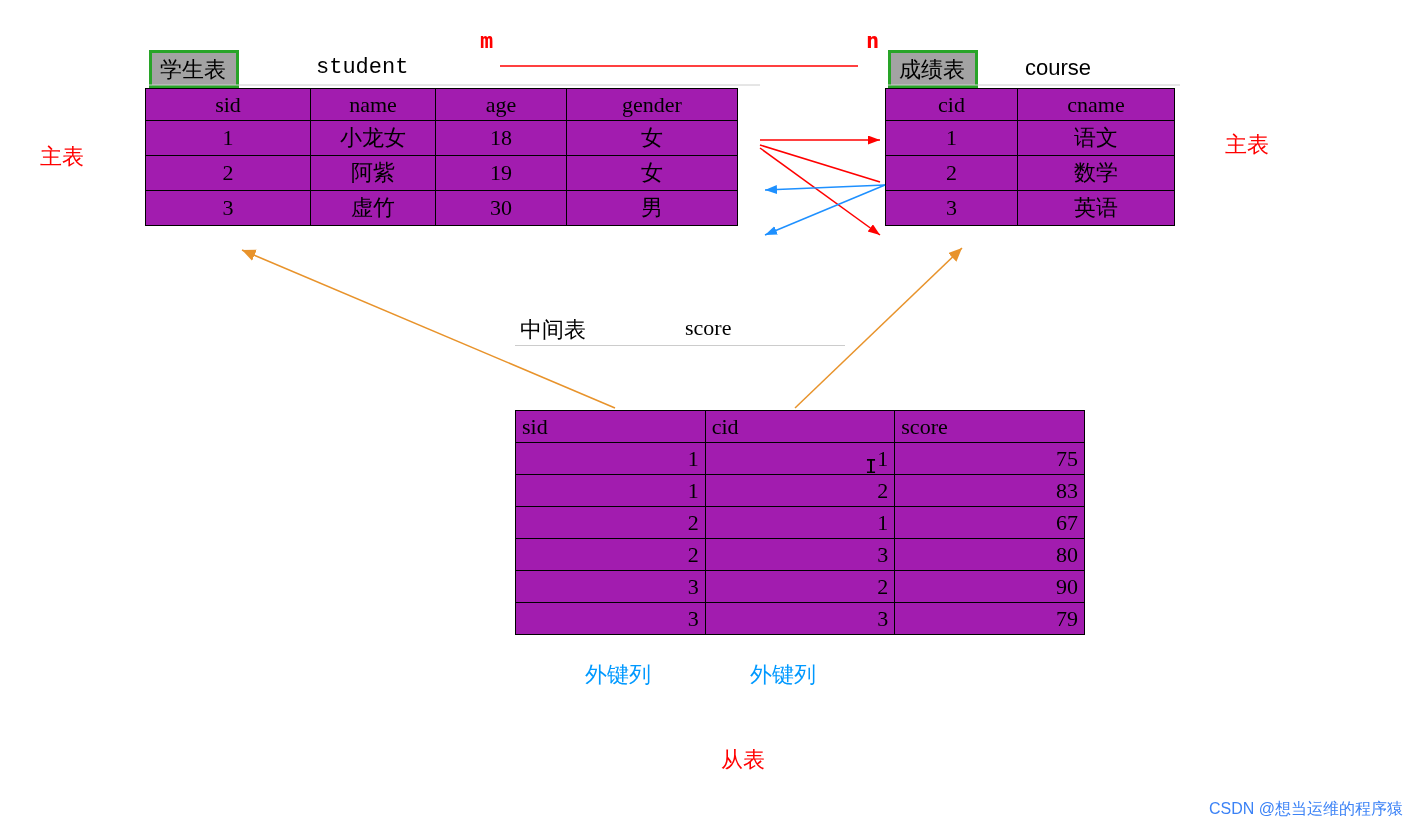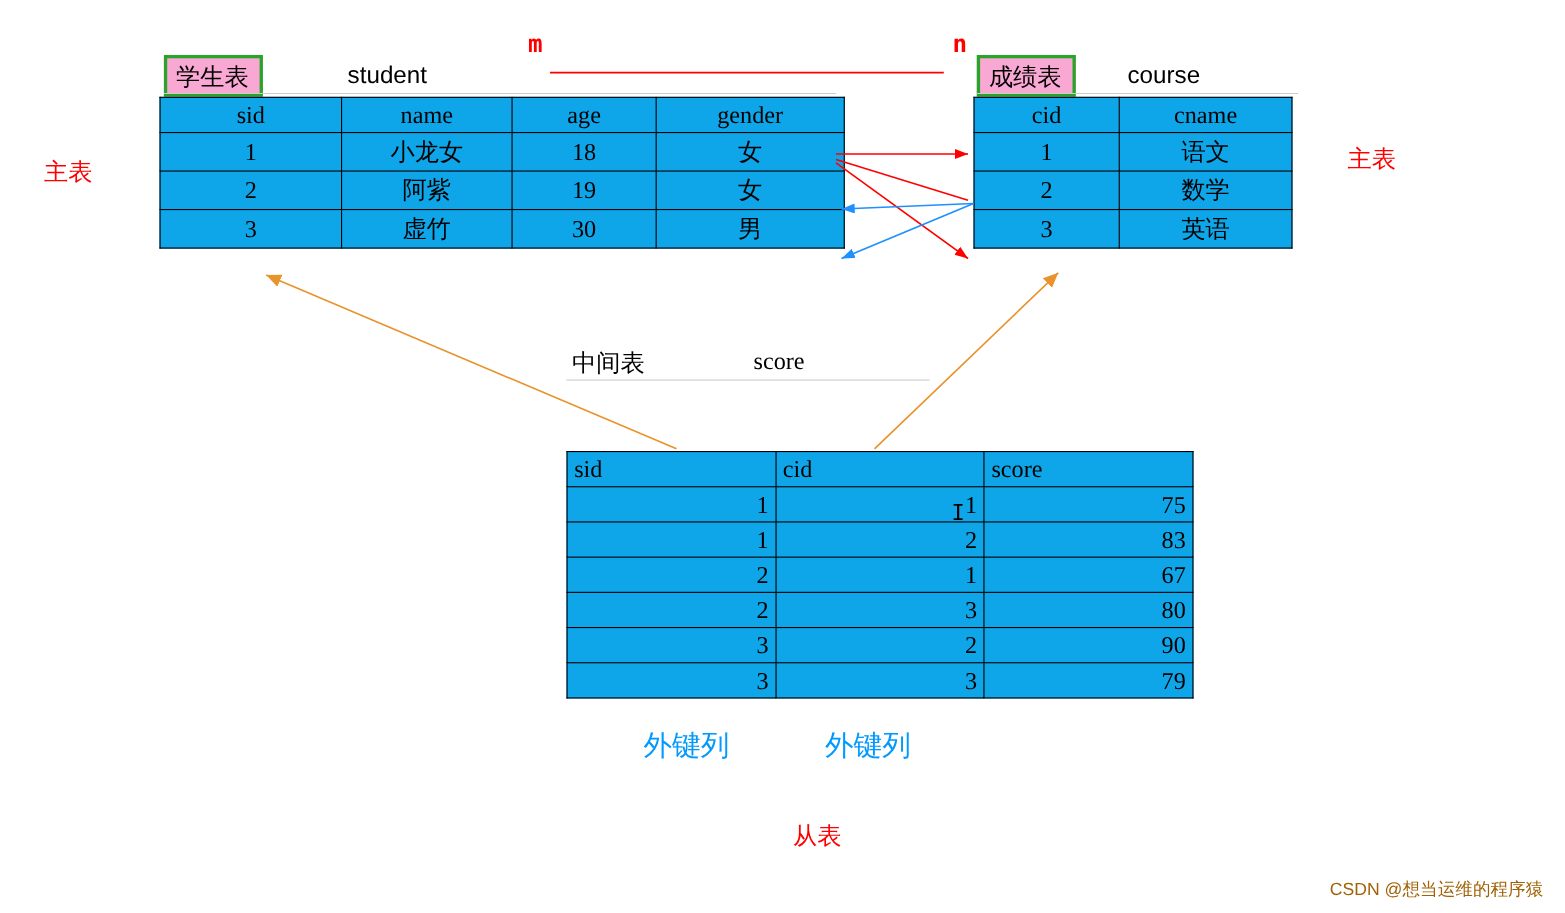--- a/index.html
+++ b/index.html
@@ -15,60 +15,60 @@
     position: relative;
   }
   .label-red {
     color: #ff0000;
     font-family: "Microsoft YaHei", sans-serif;
     font-size: 22px;
   }
   .label-blue {
     color: #0099ff;
     font-family: "Microsoft YaHei", sans-serif;
-    font-size: 26px;
+    font-size: 22px;
   }
   .green-box {
     border: 3px solid #28a428;
     padding: 4px 10px 2px 8px;
-    background: #f9a8d4;
+    background: #a3a3a3;
     line-height: 1.2;
   }
   table {
     border-collapse: collapse;
-    background: #0ea5e9;
+    background: #a21caf;
   }
   td, th {
     border: 1.5px solid #000;
     padding: 2px 8px;
     text-align: center;
     font-weight: normal;
     height: 32px;
     font-family: "SimSun", serif;
   }
   .left-align { text-align: left; padding-left: 6px; }
   .right-align { text-align: right; padding-right: 6px; }
   .student-table { position: absolute; left: 145px; top: 50px; }
-  .student-table td { width: 155px; }
+  .student-table td { width: 125px; }
   .student-table td:nth-child(1) { width: 165px; }
   .student-table td:nth-child(3) { width: 131px; }
   .student-table td:nth-child(4) { width: 171px; }
 
   .course-table { position: absolute; left: 885px; top: 50px; }
   .course-table td { width: 157px; }
   .course-table td:nth-child(1) { width: 132px; }
 
   .score-table { position: absolute; left: 515px; top: 410px; width: 570px; }
   .score-table td { width: 170px; }
 
   .watermark {
     position: absolute;
     right: 20px;
     bottom: 10px;
-    color: #a16207;
+    color: #3b82f6;
     font-size: 16px;
     font-family: sans-serif;
   }
   svg.overlay {
     position: absolute;
     left: 0; top: 0;
     width: 1423px; height: 830px;
     pointer-events: none;
   }
   .text-cursor {
@@ -81,21 +81,21 @@
 <body>
 
 <div class="label-red" style="position:absolute; left:480px; top:28px; font-family:monospace; font-weight:bold;">m</div>
 <div class="label-red" style="position:absolute; left:866px; top:28px; font-family:monospace; font-weight:bold;">n</div>
 
 <div class="label-red" style="position:absolute; left:40px; top:142px;">主表</div>
 
 <div class="label-red" style="position:absolute; left:1225px; top:130px;">主表</div>
 
 <div style="position:absolute; left:149px; top:50px;" class="green-box">学生表</div>
-<div style="position:absolute; left:316px; top:55px; font-family:Liberation Sans, sans-serif;text-align:center;">student</div>
+<div style="position:absolute; left:316px; top:55px; font-family:Liberation Mono, monospace;text-align:center;">student</div>
 
 <table class="student-table" style="top:88px;">
   <tbody>
       <tr>
     <td>sid</td>
     <td>name</td>
     <td>age</td>
     <td>gender</td>
   </tr>
   <tr>

